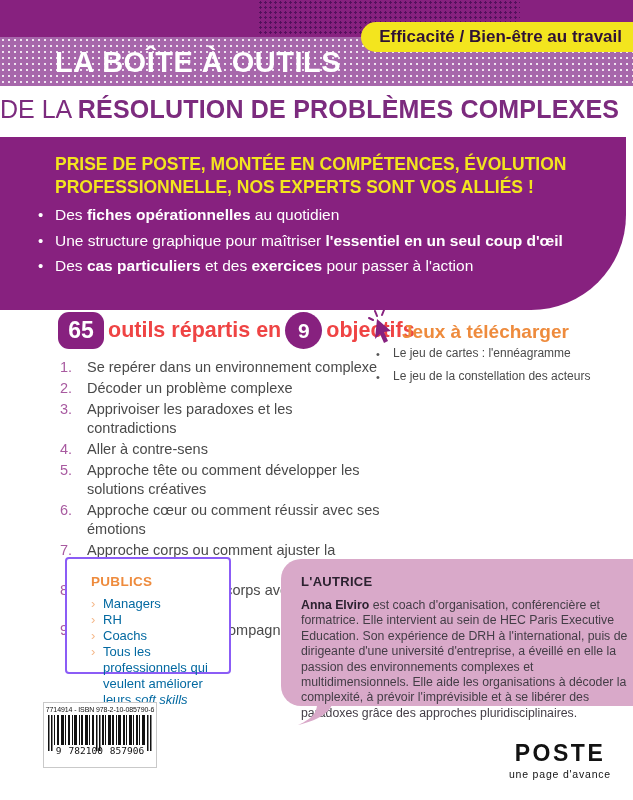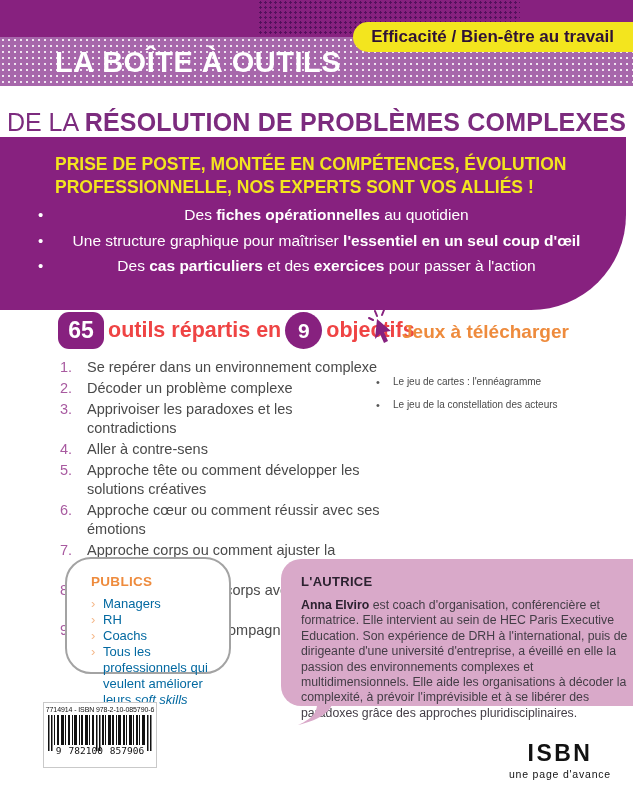--- a/index.html
+++ b/index.html
@@ -7,29 +7,29 @@
   .cover { position:relative; width:633px; height:800px; background:#ffffff; overflow:hidden; margin:0 auto; }
 
   
   .hdr-solid { position:absolute; top:0; left:0; width:633px; height:38px; background:#87217f; }
   .hdr-darkdots { position:absolute; top:0; left:258px; width:262px; height:36px;
     background-image:radial-gradient(#53105c 1.2px, transparent 1.4px); background-size:5px 5px; }
   .hdr-dotband { position:absolute; top:37px; left:0; width:633px; height:49px; background-color:#a767ab;
     background-image:radial-gradient(rgba(255,255,255,0.82) 1.2px, transparent 1.45px); background-size:6px 6px; }
   .series-title { position:absolute; top:46px; left:55px; font-size:29px; font-weight:800; color:#ffffff; letter-spacing:0.5px; }
   .badge-yellow { position:absolute; top:22px; right:0; background:#f3e51e; border-radius:16px 0 0 16px;
-    padding:5px 19px 5px 18px; font-size:17px; font-weight:800; color:#2f1236; }
-  .subtitle { position:absolute; top:108px; left:0; width:633px; text-align:center; font-size:25px; color:#7c2b7e; white-space:nowrap; }
+    padding:5px 11px 5px 18px; font-size:17px; font-weight:800; color:#2f1236; }
+  .subtitle { position:absolute; top:95px; left:0; width:633px; text-align:left; font-size:25px; color:#7c2b7e; white-space:nowrap; }
   .subtitle .prefix { font-weight:400; }
   .subtitle .main { font-weight:800; letter-spacing:0.2px; }
 
   
   .promo { position:absolute; top:137px; left:0; width:626px; height:173px; background:#87217f; border-radius:0 0 95px 0; }
   .promo-heading { position:absolute; top:16px; left:55px; font-size:17.5px; font-weight:800; color:#f3e51e; line-height:23px; }
-  .promo-bullets { position:absolute; top:65px; left:38px; width:560px; color:#ffffff; font-size:15.5px; line-height:25.5px; list-style:none;text-align:center; }
+  .promo-bullets { position:absolute; top:65px; left:38px; width:560px; color:#ffffff; font-size:15.5px; line-height:25.5px; list-style:none; }
   .promo-bullets li { padding-left:17px; position:relative; }
   .promo-bullets li::before { content:"•"; position:absolute; left:0; font-size:15px; }
   .promo-bullets b { font-weight:700; }
 
   
   .tools-head { position:absolute; top:312px; left:58px; display:flex; align-items:center; gap:4px; }
   .badge-count { width:46px; height:37px; background:#87217f; color:#fff; font-weight:800; font-size:23px;
     border-radius:11px; display:flex; align-items:center; justify-content:center; }
   .badge-obj { width:37px; height:37px; background:#87217f; color:#fff; font-weight:800; font-size:21px;
     border-radius:50%; display:flex; align-items:center; justify-content:center; }
@@ -38,27 +38,27 @@
   
   .objectives { position:absolute; top:358px; left:60px; width:325px; list-style:none; counter-reset:obj;
     font-size:14.5px; line-height:19px; color:#4a4a4a; }
   .objectives li { counter-increment:obj; display:flex; margin-bottom:2px; }
   .objectives li::before { content:counter(obj) "."; color:#a85aa0; width:27px; flex:none; }
   .objectives li span { flex:1; }
 
   
   .games-icon { position:absolute; top:309px; left:368px; }
   .games-heading { position:absolute; top:321px; left:402px; color:#ee8b3d; font-weight:800; font-size:19px; }
-  .games-list { position:absolute; top:370px; left:376px; list-style:none; font-size:10px; line-height:23px; color:#4a4a4a; }
+  .games-list { position:absolute; top:342px; left:376px; list-style:none; font-size:12px; line-height:23px; color:#4a4a4a; }
   .games-list li { padding-left:17px; position:relative; }
   .games-list li::before { content:"•"; position:absolute; left:0; font-size:11px; top:1px; color:#555; }
 
   
   .publics { position:absolute; top:557px; left:65px; width:166px; height:117px; background:#fff;
-    border:2px solid #a3a3a3; border-radius:26px; padding:15px 8px 0 24px; }
+    border:2px solid #8b5cf6; border-radius:4px; padding:15px 8px 0 24px; }
   .publics-heading { color:#ee8b3d; font-weight:800; font-size:13.5px; margin-bottom:7px; letter-spacing:0.3px; }
   .publics-list { list-style:none; font-size:13px; line-height:16px; color:#0369a1; }
   .publics-list li { position:relative; padding-left:12px; }
   .publics-list li::before { content:"›"; position:absolute; left:0; color:#f4b88a; }
   .publics-list em { font-style:italic; }
 
   
   .author { position:absolute; top:559px; left:281px; width:373px; height:147px; background:#d9a9c9;
     border-radius:20px; padding:15px 16px 0 20px; }
   .author-heading { font-size:13px; font-weight:800; color:#2c2230; margin-bottom:9px; letter-spacing:0.3px; }
@@ -213,17 +213,17 @@
       </g>
     </svg>
     <div class="bc-digits">
       <span>9</span>
         <span>782100</span>
         <span>857906</span>
     </div>
   </div>
 
   <div class="publisher">
-    <div class="publisher-name">ISBN</div>
+    <div class="publisher-name">POSTE</div>
     <div class="publisher-tagline">une page d'avance</div>
   </div>
 
 </div>
 
 </body></html>

